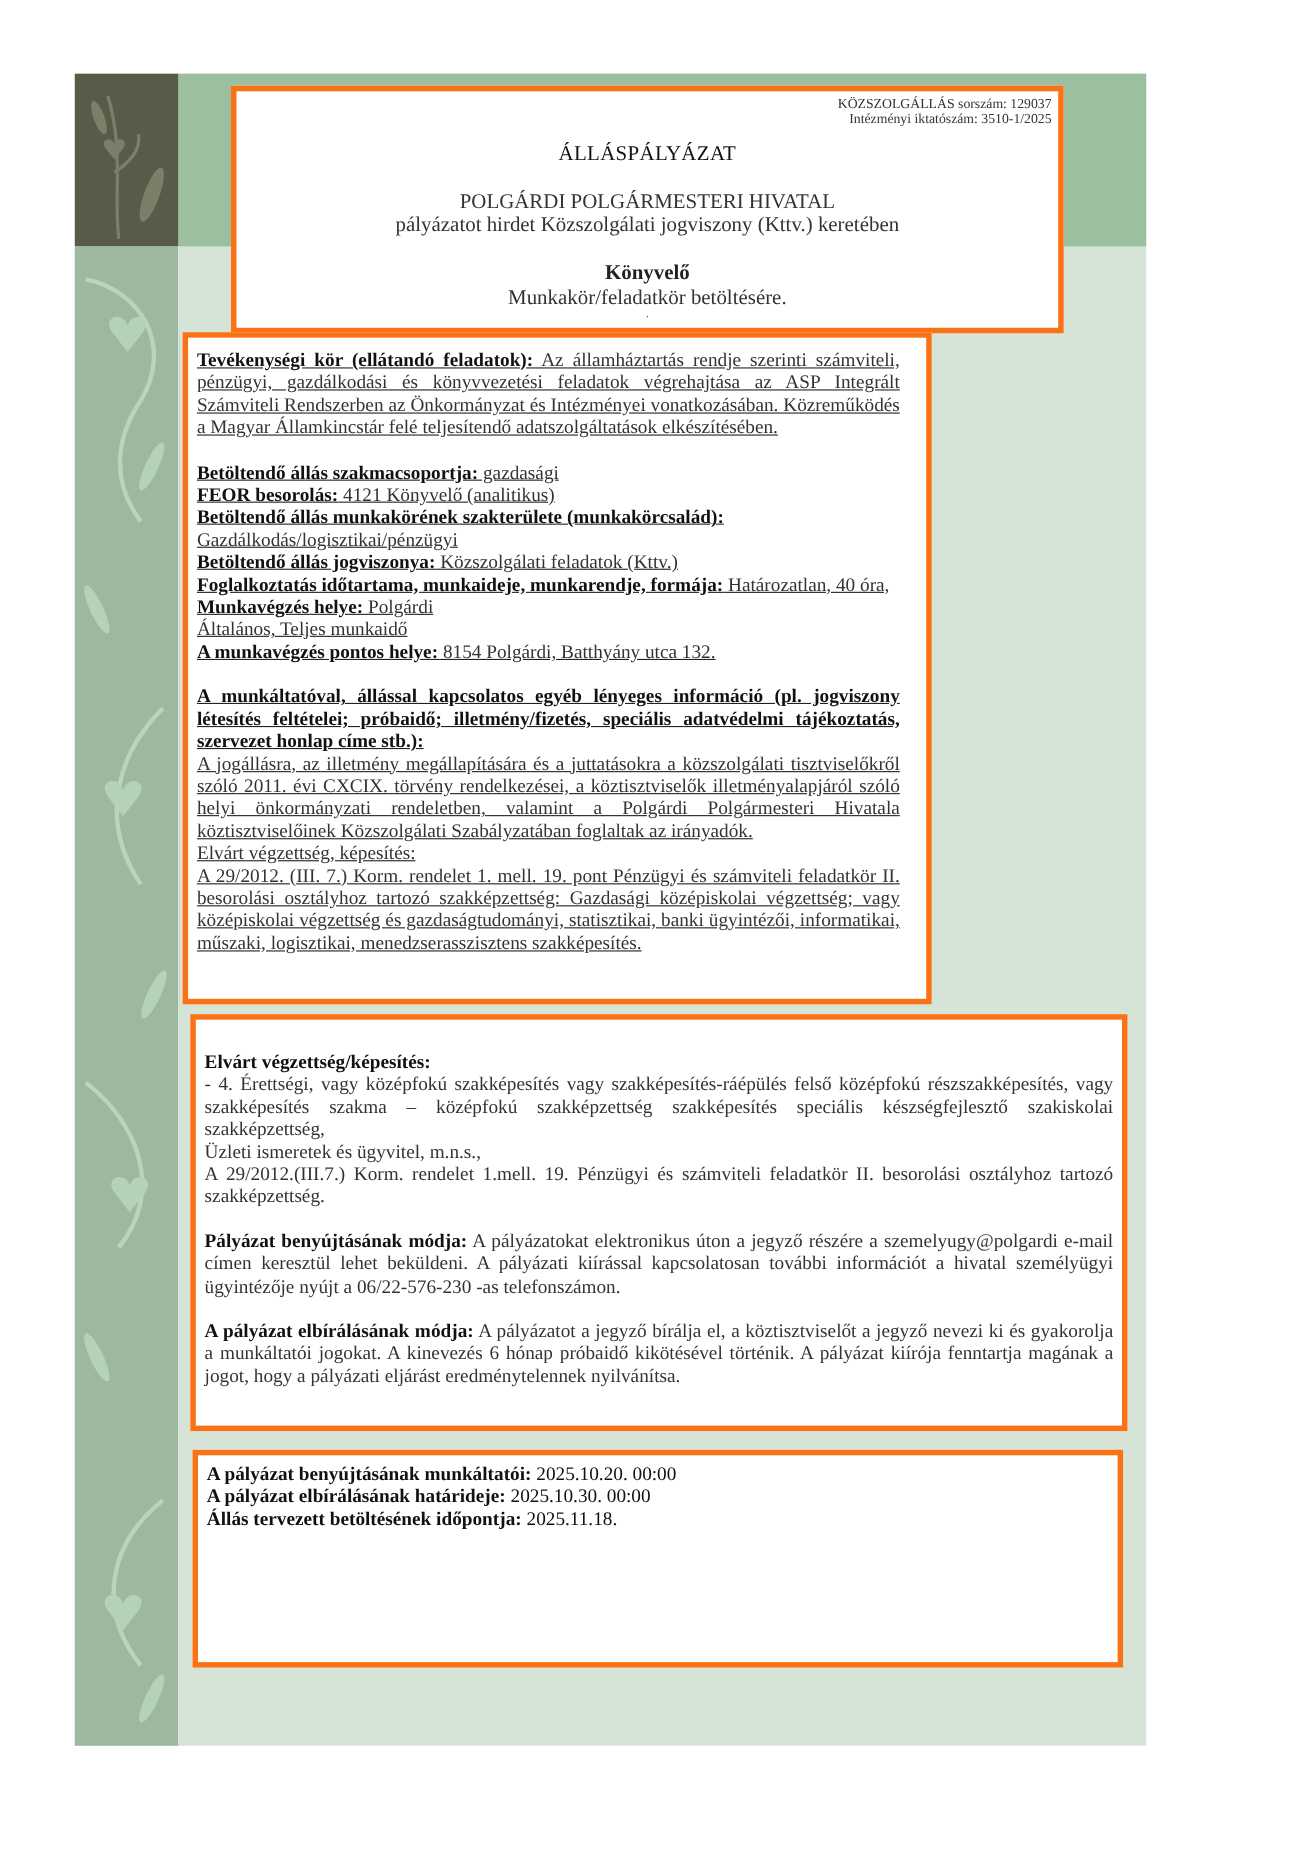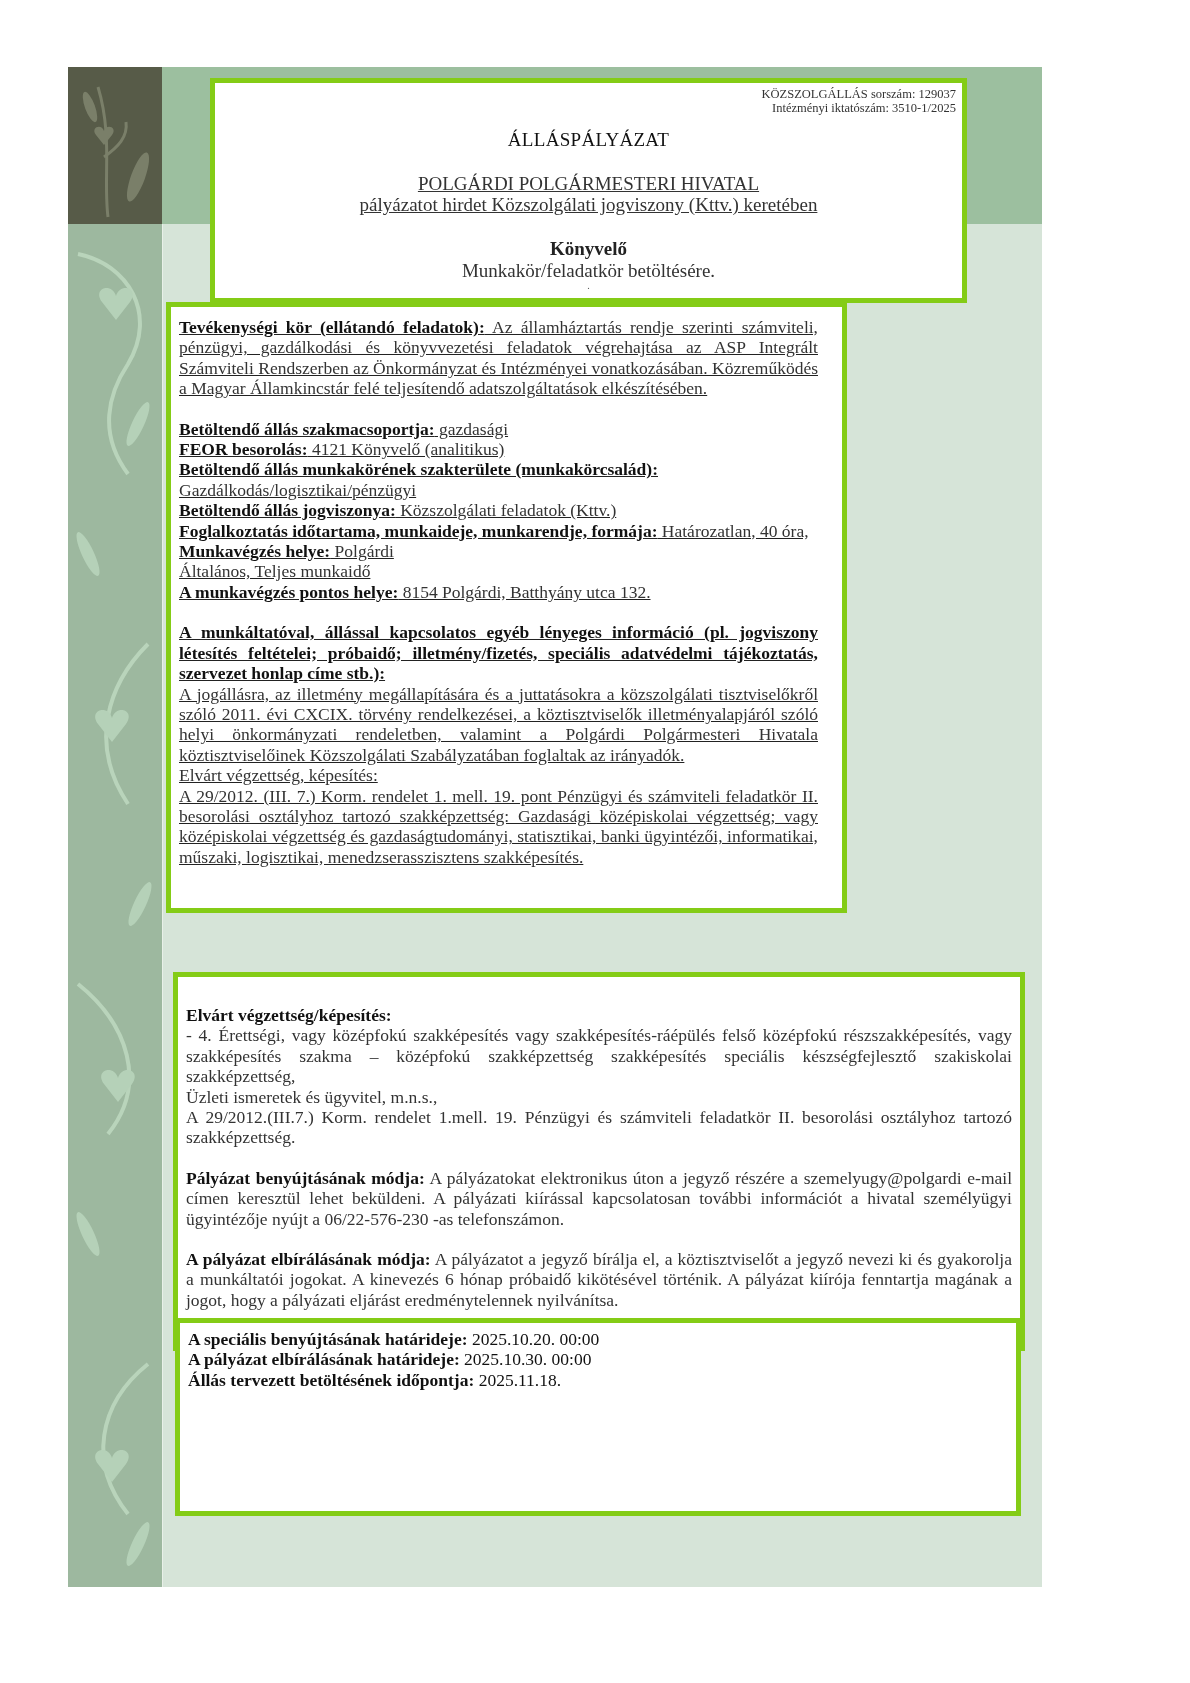--- a/index.html
+++ b/index.html
@@ -1,30 +1,30 @@
 <!DOCTYPE html>
 <html><head>
 <meta charset="utf-8">
 <style>
   html,body{margin:0;padding:0;background:#fff;}
   body{width:1190px;height:1683px;position:relative;overflow:hidden;font-family:"Liberation Serif","DejaVu Serif",serif;color:#222;}
   .bg-light{position:absolute;left:68px;top:67px;width:974px;height:1520px;background:#d6e4d8;}
   .bg-band{position:absolute;left:162px;top:67px;width:880px;height:157px;background:#9cbf9f;}
   .side-strip{position:absolute;left:68px;top:224px;width:94px;height:1363px;background:#9db89f;border-right:1px solid #e8f0e8;}
   .side-dark{position:absolute;left:68px;top:67px;width:94px;height:157px;background:#575b48;overflow:hidden;}
-  .box{position:absolute;background:#fff;border:5px solid #84cc16;box-sizing:border-box;}
+  .box{position:absolute;background:#fff;border:5px solid #f97316;box-sizing:border-box;}
   .hdr{left:210px;top:78px;width:757px;height:225px;text-align:center;}
   .meta{position:absolute;right:6px;top:4px;text-align:right;font-size:12.5px;line-height:14px;color:#333;}
   .title{position:absolute;left:0;right:0;top:46px;font-weight:normal;font-size:19px;color:#111;letter-spacing:0.3px;}
-  .org{position:absolute;left:0;right:0;top:90px;font-size:19px;line-height:21px;color:#333;text-decoration:underline;}
+  .org{position:absolute;left:0;right:0;top:90px;font-size:19px;line-height:21px;color:#333;}
   .pos{position:absolute;left:0;right:0;top:155px;font-size:19px;line-height:22px;color:#333;}
   .pos b{color:#222;}
   .dot{position:absolute;left:0;right:0;top:197px;font-size:10px;color:#555;}
   .b2{left:166px;top:302px;width:681px;height:611px;padding:10px 24px 0 8px;text-decoration:underline;}
-  .b3{left:173px;top:972px;width:852px;height:379px;padding:28px 8px 0 8px;}
+  .b3{left:173px;top:922px;width:852px;height:379px;padding:28px 8px 0 8px;}
   .b4{left:175px;top:1318px;width:846px;height:198px;padding:6px 8px 0 8px;}
   .txt{font-size:17.5px;line-height:20.4px;text-align:justify;color:#333;margin:0;}
   .txt b{color:#111;}
   .gap{height:20px;}
   .b4 .txt{color:#111;}
 </style>
 </head>
 <body>
 
 <div class="bg-light"></div>
@@ -107,16 +107,16 @@
   <p class="txt">- 4. Érettségi, vagy középfokú szakképesítés vagy szakképesítés-ráépülés felső középfokú részszakképesítés, vagy szakképesítés szakma – középfokú szakképzettség szakképesítés speciális készségfejlesztő szakiskolai szakképzettség,</p>
   <p class="txt">Üzleti ismeretek és ügyvitel, m.n.s.,</p>
   <p class="txt">A 29/2012.(III.7.) Korm. rendelet 1.mell. 19. Pénzügyi és számviteli feladatkör II. besorolási osztályhoz tartozó szakképzettség.</p>
   <div class="gap"></div>
   <p class="txt"><b>Pályázat benyújtásának módja:</b><span> A pályázatokat elektronikus úton a jegyző részére a szemelyugy@polgardi e-mail címen keresztül lehet beküldeni. A pályázati kiírással kapcsolatosan további információt a hivatal személyügyi ügyintézője nyújt a 06/22-576-230 -as telefonszámon.</span></p>
   <div class="gap"></div>
   <p class="txt"><b>A pályázat elbírálásának módja:</b><span> A pályázatot a jegyző bírálja el, a köztisztviselőt a jegyző nevezi ki és gyakorolja a munkáltatói jogokat. A kinevezés 6 hónap próbaidő kikötésével történik. A pályázat kiírója fenntartja magának a jogot, hogy a pályázati eljárást eredménytelennek nyilvánítsa.</span></p>
 </div>
 
 <div class="box b4">
-  <div class="txt"><b>A speciális benyújtásának határideje:</b><span> 2025.10.20. 00:00</span></div>
+  <div class="txt"><b>A pályázat benyújtásának munkáltatói:</b><span> 2025.10.20. 00:00</span></div>
   <div class="txt"><b>A pályázat elbírálásának határideje:</b><span> 2025.10.30. 00:00</span></div>
   <div class="txt"><b>Állás tervezett betöltésének időpontja:</b><span> 2025.11.18.</span></div>
 </div>
 
 </body></html>

